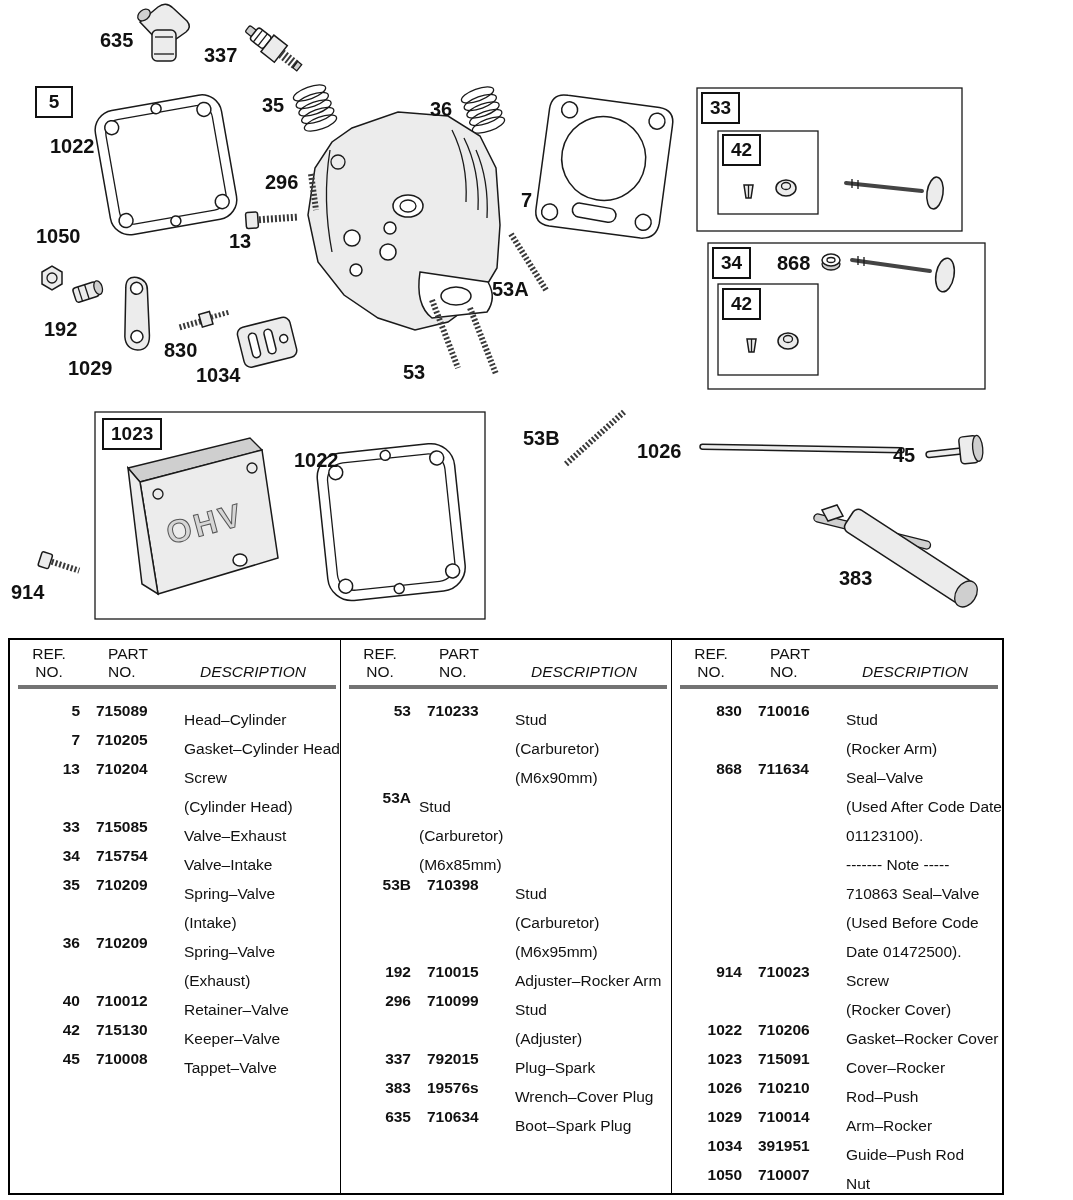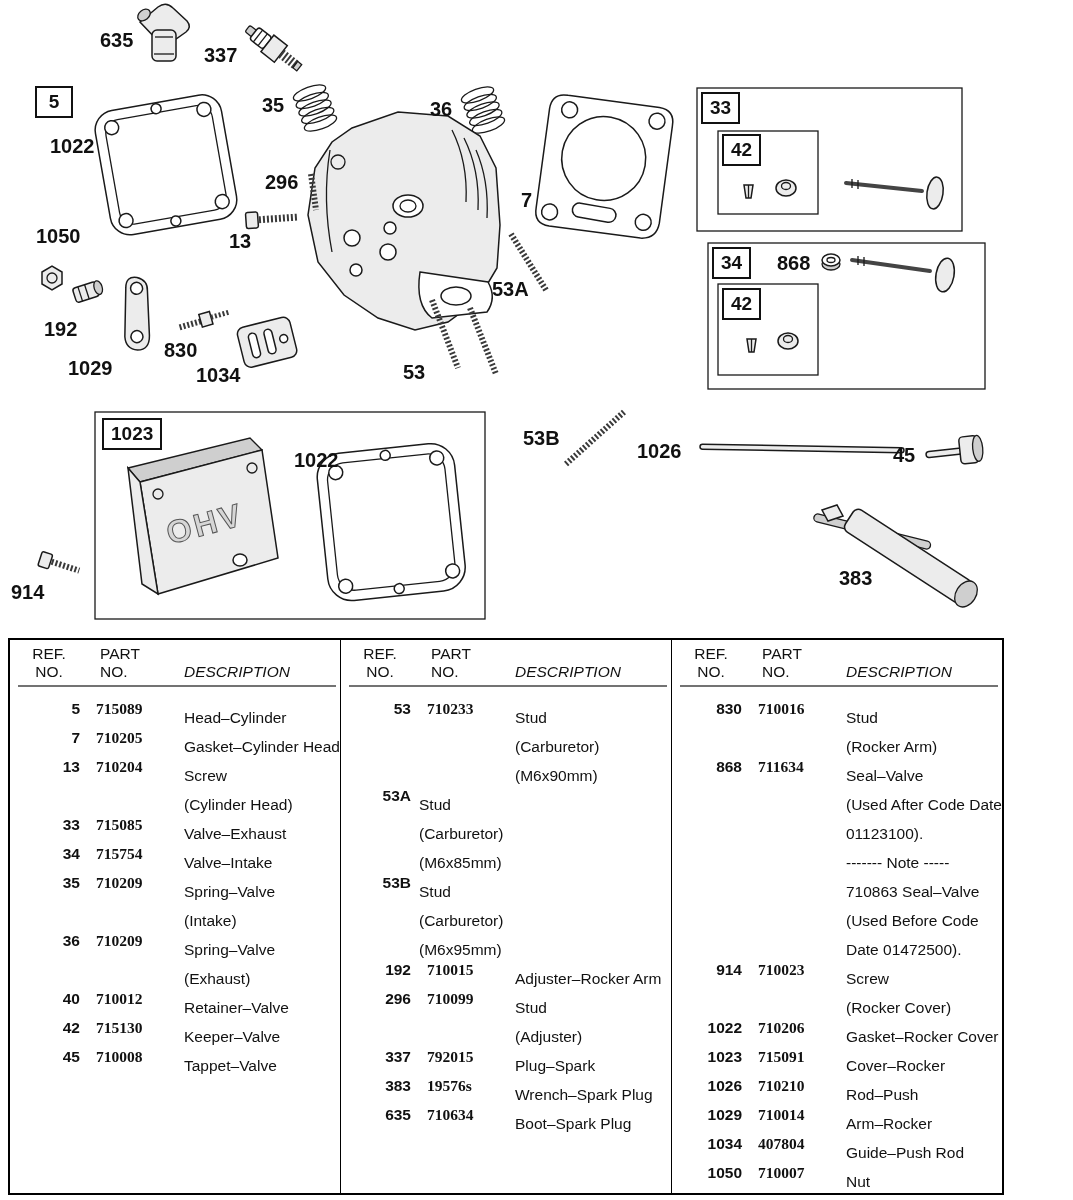--- a/index.html
+++ b/index.html
@@ -20,28 +20,28 @@
   .stem{stroke:#444;stroke-width:4;stroke-linecap:round;fill:none;}
   .ohv-text{font-family:"Liberation Sans",sans-serif;font-weight:bold;font-size:32px;
             fill:#d6d6d6;stroke:#555;stroke-width:1;letter-spacing:3px;}
   
   .ptable{position:absolute;left:8px;top:638px;width:992px;height:553px;
           border:2px solid #000;display:grid;grid-template-columns:330px 331px 331px;
           font-size:15.5px;background:#fff;}
   .tcol{padding:0 4px 0 8px;overflow:hidden;}
   .tcol + .tcol{border-left:1.5px solid #000;}
   .thead{display:grid;grid-template-columns:62px 96px auto;align-items:end;
-         padding:5px 0 4px;border-bottom:2px solid #737373;line-height:18px;}
+         padding:5px 0 4px;border-bottom:4px solid #737373;line-height:18px;gap:8px;}
   .h-ref{text-align:center;}
   .h-part{padding-left:20px;}
   .h-desc{padding-left:8px;font-style:italic;}
   .tbody{padding-top:12px;line-height:20px;}
   .trow{display:grid;grid-template-columns:62px 96px auto;}
   .tref{font-weight:bold;text-align:right;}
-  .tpart{font-weight:bold;padding-left:16px;font-family:Liberation Serif, serif;}
+  .tpart{font-weight:bold;padding-left:16px;}
   .tdesc{padding-left:8px;}
   .tline{white-space:nowrap;margin-top:9px;}
   .b{font-weight:normal;}
 </style>
 </head>
 <body>
 
 <div class="page">
 
   <div class="diagram">
@@ -396,20 +396,21 @@
           <div class="trow">
             <div class="tref">53A</div>
             <div class="tdesc">
               <div class="tline">Stud</div>
               <div class="tline">(Carburetor)</div>
               <div class="tline">(M6x85mm)</div>
             </div>
           </div>
           <div class="trow">
             <div class="tref">53B</div>
+            <div class="tpart">710398</div>
             <div class="tdesc">
               <div class="tline">Stud</div>
               <div class="tline">(Carburetor)</div>
               <div class="tline">(M6x95mm)</div>
             </div>
           </div>
           <div class="trow">
             <div class="tref">192</div>
             <div class="tpart">710015</div>
             <div class="tdesc">
@@ -428,21 +429,21 @@
             <div class="tref">337</div>
             <div class="tpart">792015</div>
             <div class="tdesc">
               <div class="tline">Plug–Spark</div>
             </div>
           </div>
           <div class="trow">
             <div class="tref">383</div>
             <div class="tpart">19576s</div>
             <div class="tdesc">
-              <div class="tline">Wrench–Spark Plug</div>
+              <div class="tline">Wrench–Cover Plug</div>
             </div>
           </div>
           <div class="trow">
             <div class="tref">635</div>
             <div class="tpart">710634</div>
             <div class="tdesc">
               <div class="tline">Boot–Spark Plug</div>
             </div>
           </div>
         </div>
@@ -512,21 +513,21 @@
           </div>
           <div class="trow">
             <div class="tref">1029</div>
             <div class="tpart">710014</div>
             <div class="tdesc">
               <div class="tline">Arm–Rocker</div>
             </div>
           </div>
           <div class="trow">
             <div class="tref">1034</div>
-            <div class="tpart">407804</div>
+            <div class="tpart">391951</div>
             <div class="tdesc">
               <div class="tline">Guide–Push Rod</div>
             </div>
           </div>
           <div class="trow">
             <div class="tref">1050</div>
             <div class="tpart">710007</div>
             <div class="tdesc">
               <div class="tline">Nut</div>
               <div class="tline">(Rocker Arm)</div>

